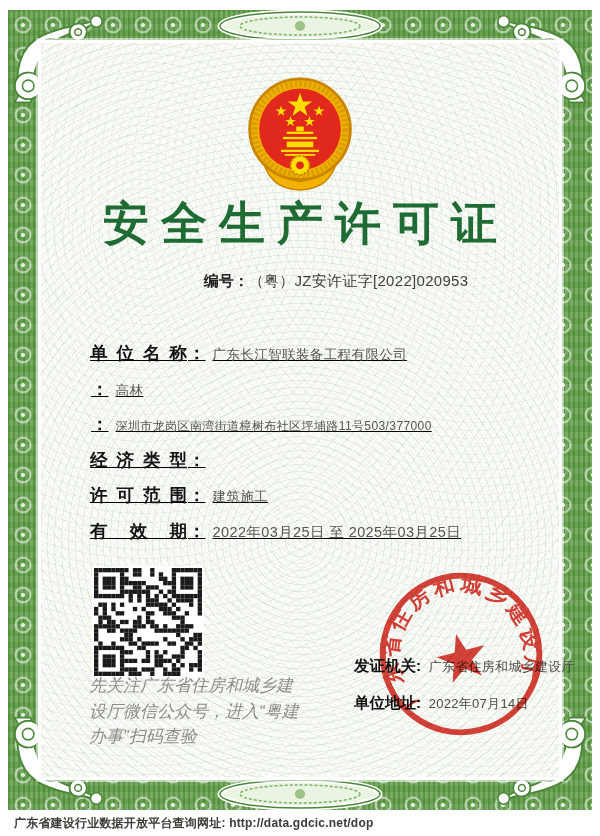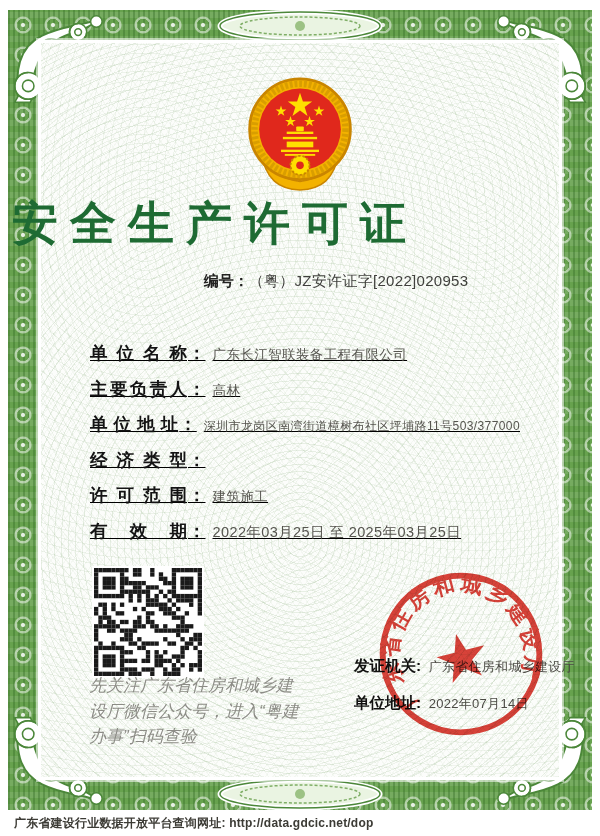--- a/index.html
+++ b/index.html
@@ -37,21 +37,21 @@
   .corner.tr{right:1px;top:1px;transform:scaleX(-1);}
   .corner.bl{left:1px;bottom:1px;transform:scaleY(-1);}
   .corner.br{right:1px;bottom:1px;transform:scale(-1,-1);}
   .medallion{position:absolute;width:170px;height:34px;left:207px;}
   .medallion.top{top:-1px;}
   .medallion.bottom{bottom:-1px;}
 
   
   .emblem{position:absolute;left:243px;top:74px;width:114px;height:120px;}
   .title{
-    position:absolute;top:193px;left:0;width:100%;text-align:left;
+    position:absolute;top:193px;left:0;width:100%;text-align:center;
     font-size:46px;font-weight:bold;color:var(--title-green,#1e6b33);
     letter-spacing:12px;text-indent:12px;white-space:nowrap;
   }
   .number-line{position:absolute;top:272px;left:0;width:100%;box-sizing:border-box;
     text-align:center;white-space:nowrap;margin-left:36px;}
   .number-label{font-size:15px;font-weight:bold;color:#222220;}
   .number-value{font-size:15px;color:#3f3f3c;letter-spacing:.3px;}
 
   .fields{position:absolute;left:90px;top:341px;width:430px;text-decoration:underline;}
   .frow{display:flex;align-items:baseline;height:35.6px;}
@@ -155,26 +155,24 @@
     <span class="number-label">编号：</span><span class="number-value">（粤）JZ安许证字[2022]020953</span>
   </div>
 
   <div class="fields">
     <div class="frow">
       <span class="flabel">单位名称</span>
         <span class="fcolon">：</span>
       <span class="fvalue">广东长江智联装备工程有限公司</span>
     </div>
     <div class="frow">
-      <span class="flabel">主要负责人</span>
         <span class="fcolon">：</span>
       <span class="fvalue">高林</span>
     </div>
     <div class="frow">
-      <span class="flabel">单位地址</span>
         <span class="fcolon">：</span>
       <span class="fvalue" style="font-size:12px">深圳市龙岗区南湾街道樟树布社区坪埔路11号503/377000</span>
     </div>
     <div class="frow">
       <span class="flabel">经济类型</span>
         <span class="fcolon">：</span>
     </div>
     <div class="frow">
       <span class="flabel">许可范围</span>
         <span class="fcolon">：</span>

